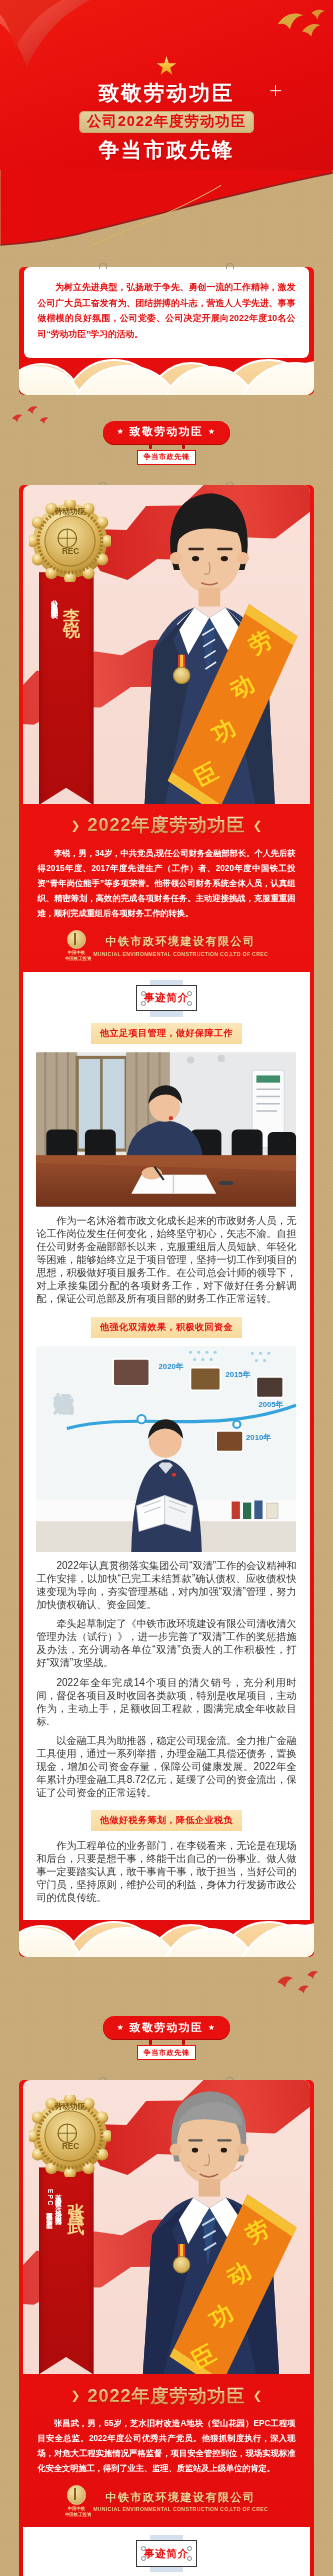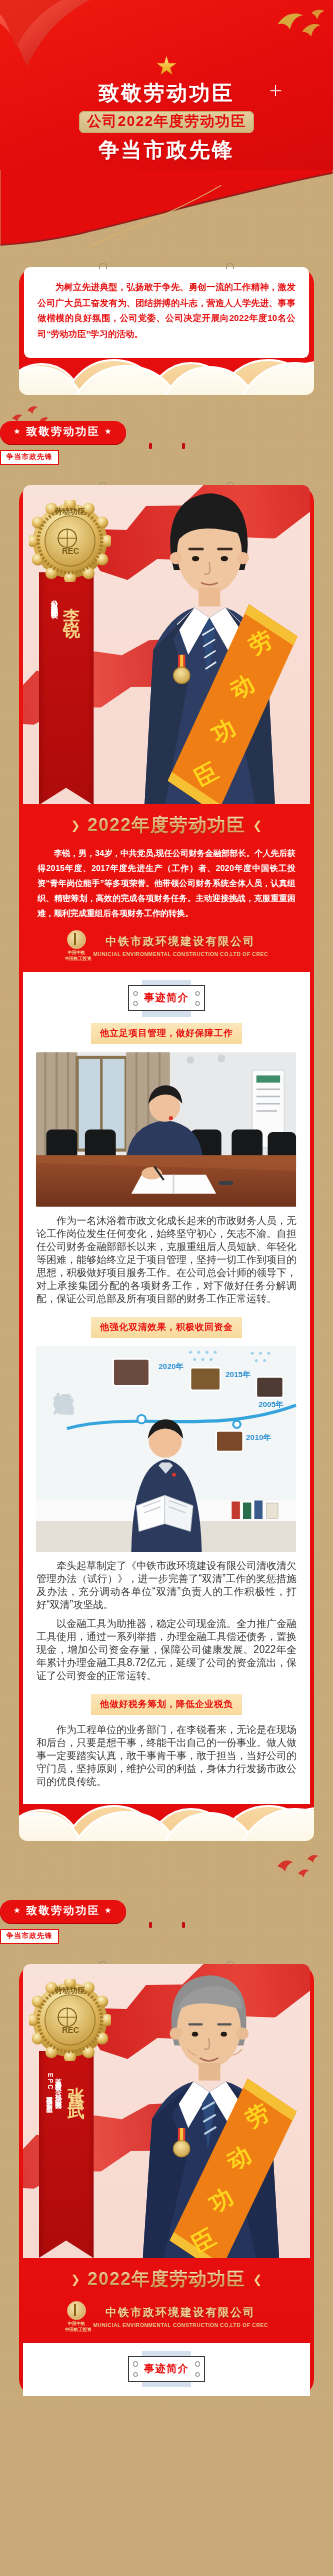--- a/index.html
+++ b/index.html
@@ -13,32 +13,32 @@
   .hdr-boxwrap{position:relative;top:62px;text-align:center;}
   .hdr-box{display:inline-block;background:linear-gradient(#e3cf9e,#d2b87f);color:#e30d0d;font-weight:900;font-size:14.4px;padding:1.5px 8.2px;border-radius:5.2px;letter-spacing:1px;box-shadow:inset 0 0 0 1px #c9ab6f;}
   .hdr-line2{top:65px;}
   .flag{position:absolute;left:0;top:0;}
   .doves{position:absolute;right:4.1px;top:9.3px;}
   .sparkle{position:absolute;right:52px;top:85px;width:11.3px;height:11.3px;}
   .sparkle:before,.sparkle:after{content:"";position:absolute;background:#fff;left:5.2px;top:0;width:1px;height:11.3px;}
   .sparkle:after{transform:rotate(90deg);}
   .hdr-curve{display:block;margin-top:-0.5px;}
   
-  .rcard{position:relative;margin:12px 19px;background:linear-gradient(#ec130f,#e30c0d);border-radius:17px;}
+  .rcard{position:relative;margin:12px 19px;background:linear-gradient(#ec130f,#e30c0d);border-radius:5px;}
   .hook{position:absolute;top:-3.6px;width:6.2px;height:5.2px;border:1.5px solid #a39878;border-bottom:none;border-radius:5.2px 5.2px 0 0;}
   .hook.h1{left:27%;} .hook.h2{right:27%;}
   .clouds{position:relative;height:37px;overflow:hidden;border-radius:0 0 8.2px 8.2px;}
   .cb,.cf{position:absolute;border-radius:50%;border:2.1px solid #fff;}
   .cb{background:linear-gradient(#f8d8a2,#eeb062);}
   .cf{background:linear-gradient(#fffdf6,#f8e7bf);}
   
   .intro-in{margin:5.2px 5.2px 0;background:#fff;border-radius:6.2px;padding:13.4px 13.4px 15.5px;}
   .intro-txt{color:#e60f10;font-weight:700;font-size:8.8px;line-height:15.5px;text-align:justify;text-indent:2em;}
   
-  .badge{position:relative;text-align:left;padding-top:14px;}
+  .badge{position:relative;text-align:center;padding-top:14px;}
   .badge-pill{display:inline-block;background:#e8100f;color:#fff;font-weight:900;font-size:10.8px;letter-spacing:1.5px;padding:4.6px 13.4px;border-radius:515px;box-shadow:0 1px 0 #b20707;}
   .badge-pill .st{font-size:7.7px;position:relative;top:-1px;}
   .badge-straps{height:6.2px;position:relative;}
   .strap{position:absolute;top:-1px;width:2.6px;height:6.7px;background:#c30d0c;border-radius:1px;}
   .strap.s1{left:calc(50% - 17.5px);} .strap.s2{left:calc(50% + 15.5px);}
   .badge-tag{display:inline-block;background:#fff;border:1px solid #e8100f;color:#e8100f;font-weight:900;font-size:7.2px;padding:1.5px 5.2px;letter-spacing:0.5px;}
   
   .pphoto{position:relative;height:319px;background:linear-gradient(#f9e2da,#f6d9d0);border-radius:7.2px 7.2px 0 0;margin:4.1px 4.1px 0;overflow:hidden;}
   .brush{position:absolute;background:linear-gradient(100deg,#cf1010,#e5342a 55%,#c90d0d);opacity:.92;}
   .brush.b1{width:289px;height:77px;right:-62px;top:-10.3px;transform:rotate(-18deg);clip-path:polygon(0 40%,6% 18%,15% 30%,24% 8%,36% 22%,48% 0,62% 18%,75% 6%,88% 24%,100% 10%,100% 78%,90% 95%,78% 80%,63% 100%,50% 82%,35% 96%,22% 78%,10% 92%,2% 70%);}
@@ -58,21 +58,21 @@
   .clogo{display:flex;align-items:center;justify-content:center;gap:5.2px;margin-top:9.3px;}
   .emb{width:23px;text-align:center;}
   .emb-c{width:17.5px;height:17.5px;margin:0 auto;border-radius:50%;border:1.5px solid #e7c885;position:relative;background:radial-gradient(circle at 35% 30%,#f7e3ae,#caa050);}
   .emb-c:after{content:"";position:absolute;left:6.7px;top:2.1px;width:1.5px;height:12px;background:#8a6516;}
   .emb-t{color:#ecd198;font-size:4.4px;font-weight:700;margin-top:1px;white-space:nowrap;}
   .cn{text-align:center;}
   .cn-cn{color:#ecd198;font-weight:900;font-size:11px;letter-spacing:1.5px;text-shadow:0 0.5px 1px rgba(90,40,0,.4);}
   .cn-en{color:#e6c887;font-weight:700;font-size:5.2px;letter-spacing:0.3px;margin-top:1.5px;}
   
   .panel{margin:0 4.1px;background:#fff;padding:13.4px 13.4px 9.3px;position:relative;}
-  .deedbox{position:relative;width:77px;margin:0 auto 4.1px;}
+  .deedbox{position:relative;width:61px;margin:0 auto 4.1px;}
   .deedbox .shadow{position:absolute;left:14.4px;right:14.4px;top:-5.2px;bottom:-5.2px;background:#d5e0ee;}
   .deedbox .bx{position:relative;background:#fff;border:1px solid #3a3a3a;text-align:center;padding:5.2px 3.1px;color:#e8100f;font-weight:900;font-size:10.3px;letter-spacing:1px;}
   .dot{position:absolute;width:3.1px;height:3.1px;border:0.8px solid #8f8f8f;border-radius:50%;background:#fff;}
   .dot.d1{left:3.6px;top:4.6px;} .dot.d2{left:3.6px;bottom:4.6px;} .dot.d3{right:3.6px;top:4.6px;} .dot.d4{right:3.6px;bottom:4.6px;}
   .hl{width:fit-content;margin:11.3px auto 8.2px;background:linear-gradient(#fbe7bb,#f8d99b);color:#e8100f;font-weight:900;font-size:9px;padding:4.1px 9.3px;letter-spacing:0.5px;}
   .para{color:#333;font-size:10px;line-height:13px;text-align:justify;text-indent:2em;margin:6.2px 0;}
   .ph{width:100%;border-radius:1.5px;display:block;margin:7.2px 0;}
   
   .birds{position:absolute;}
   .gap{height:8.2px;}
@@ -375,21 +375,23 @@
         <polygon points="195,310 250,290 250,345 200,360" fill="#fdfdfd" stroke="#c9ced4"></polygon>
         <polygon points="305,310 250,290 250,345 300,360" fill="#f2f4f6" stroke="#c9ced4"></polygon>
         <g stroke="#c2c8cf" stroke-width="2">
             <line x1="208" y1="312" x2="242" y2="300"></line>
             <line x1="210" y1="324" x2="242" y2="312"></line>
             <line x1="258" y1="300" x2="292" y2="312"></line>
             <line x1="258" y1="312" x2="290" y2="324"></line>
           </g>
       </svg>
 
+      <div class="para">2022年认真贯彻落实集团公司“双清”工作的会议精神和工作安排，以加快“已完工未结算款”确认债权、应收债权快速变现为导向，夯实管理基础，对内加强“双清”管理，努力加快债权确认、资金回笼。</div>
       <div class="para">牵头起草制定了《中铁市政环境建设有限公司清收清欠管理办法（试行）》，进一步完善了“双清”工作的奖惩措施及办法，充分调动各单位“双清”负责人的工作积极性，打好“双清”攻坚战。</div>
+      <div class="para">2022年全年完成14个项目的清欠销号，充分利用时间，督促各项目及时收回各类款项，特别是收尾项目，主动作为，主动上手，足额收回工程款，圆满完成全年收款目标.</div>
       <div class="para">以金融工具为助推器，稳定公司现金流。全力推广金融工具使用，通过一系列举措，办理金融工具偿还债务，置换现金，增加公司资金存量，保障公司健康发展。2022年全年累计办理金融工具8.72亿元，延缓了公司的资金流出，保证了公司资金的正常运转。</div>
 
       <div class="hl">他做好税务筹划，降低企业税负</div>
 
       <div class="para">作为工程单位的业务部门，在李锐看来，无论是在现场和后台，只要是想干事，终能干出自己的一份事业。做人做事一定要踏实认真，敢干事肯干事，敢于担当，当好公司的守门员，坚持原则，维护公司的利益，身体力行发扬市政公司的优良传统。</div>
     </div>
 
     <div class="clouds">
       <i class="cb" style="left:-18.5px;width:77px;height:77px;bottom:-49px"></i>
       <i class="cb" style="left:44px;width:98px;height:98px;bottom:-66px"></i>
@@ -502,20 +504,21 @@
         <circle cx="127" cy="358" r="16" fill="url(#gGold2)" stroke="#b08a30" stroke-width="2"></circle>
       </svg>
     </div>
 
     <div class="aband">
       <div class="atitle">
         <span class="arr">❯</span>
         <span class="atxt">2022年度劳动功臣</span>
         <span class="arr">❮</span>
       </div>
+      <div class="bio">张昌武，男，55岁，芝水旧村改造A地块（玺山花园）EPC工程项目安全总监。2022年度公司优秀共产党员。他狠抓制度执行，深入现场，对危大工程实施情况严格监督，项目安全管控到位，现场实现标准化安全文明施工，得到了业主、监理、质监站及上级单位的肯定。</div>
       <div class="clogo">
         <div class="emb">
           <div class="emb-c"></div>
           <div class="emb-t">中国中铁</div>
           <div class="emb-t">中国铁工投资</div>
         </div>
         <div class="cn">
           <div class="cn-cn">中铁市政环境建设有限公司</div>
           <div class="cn-en">MUNICIAL ENVIRONMENTAL CONSTRUCTION CO,LTD OF CREC</div>
         </div>

